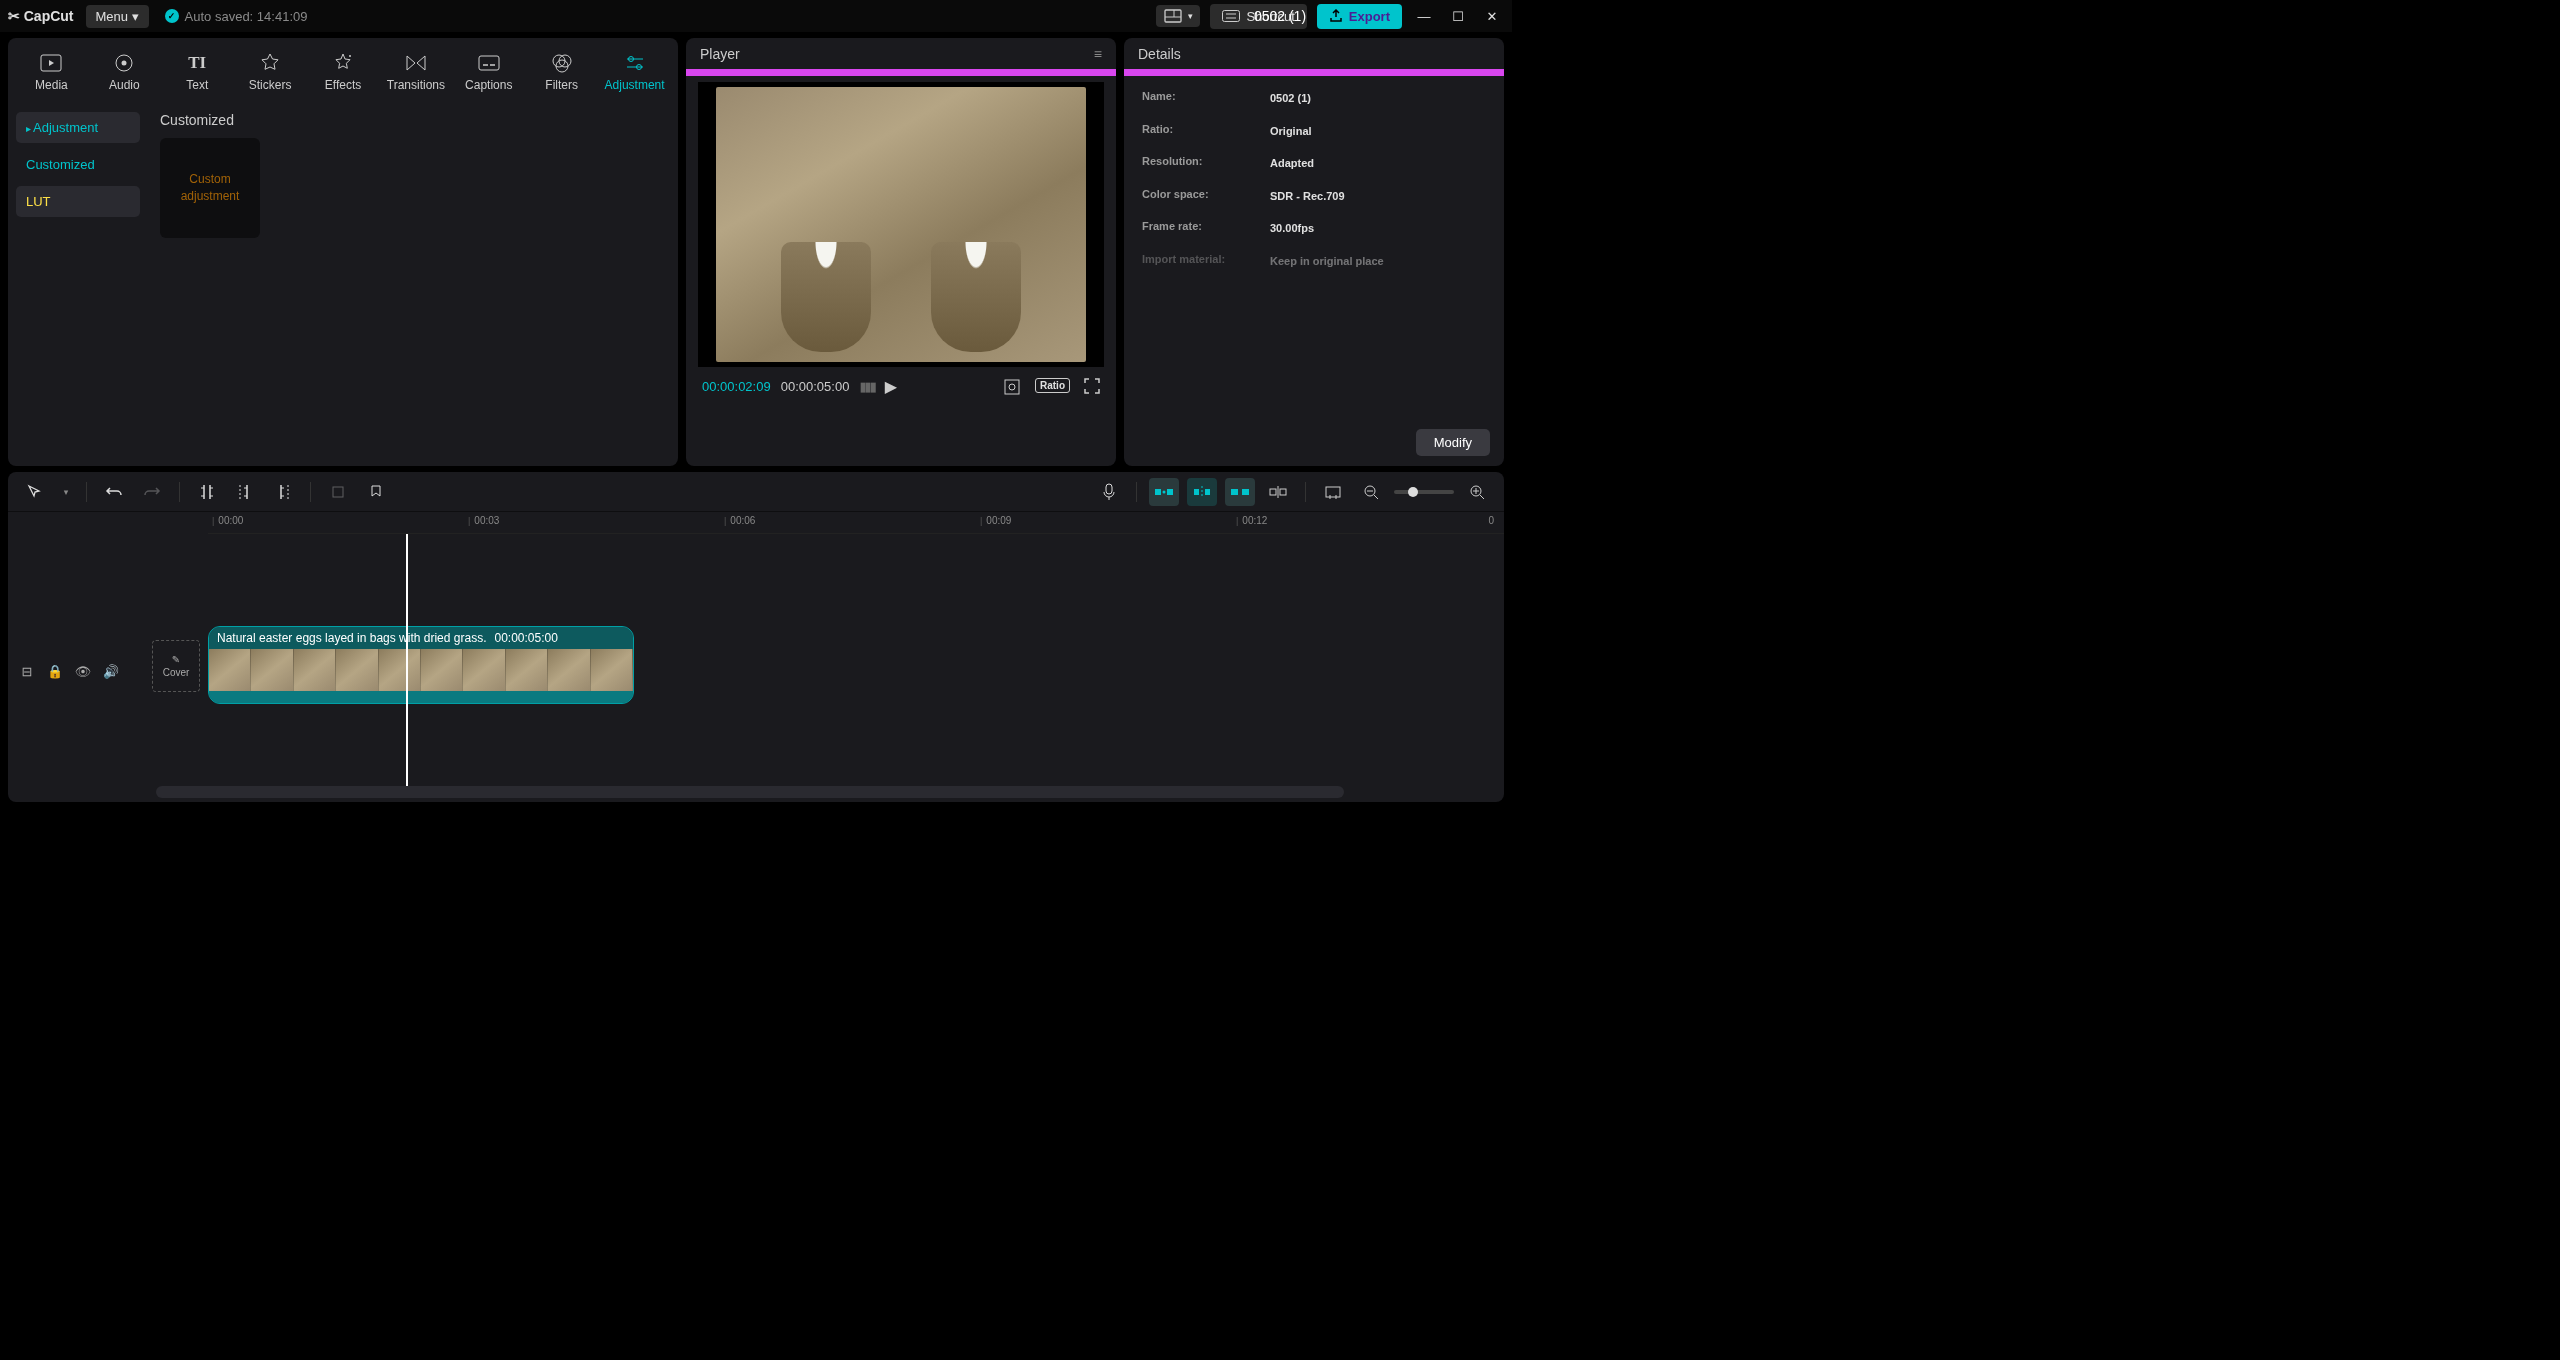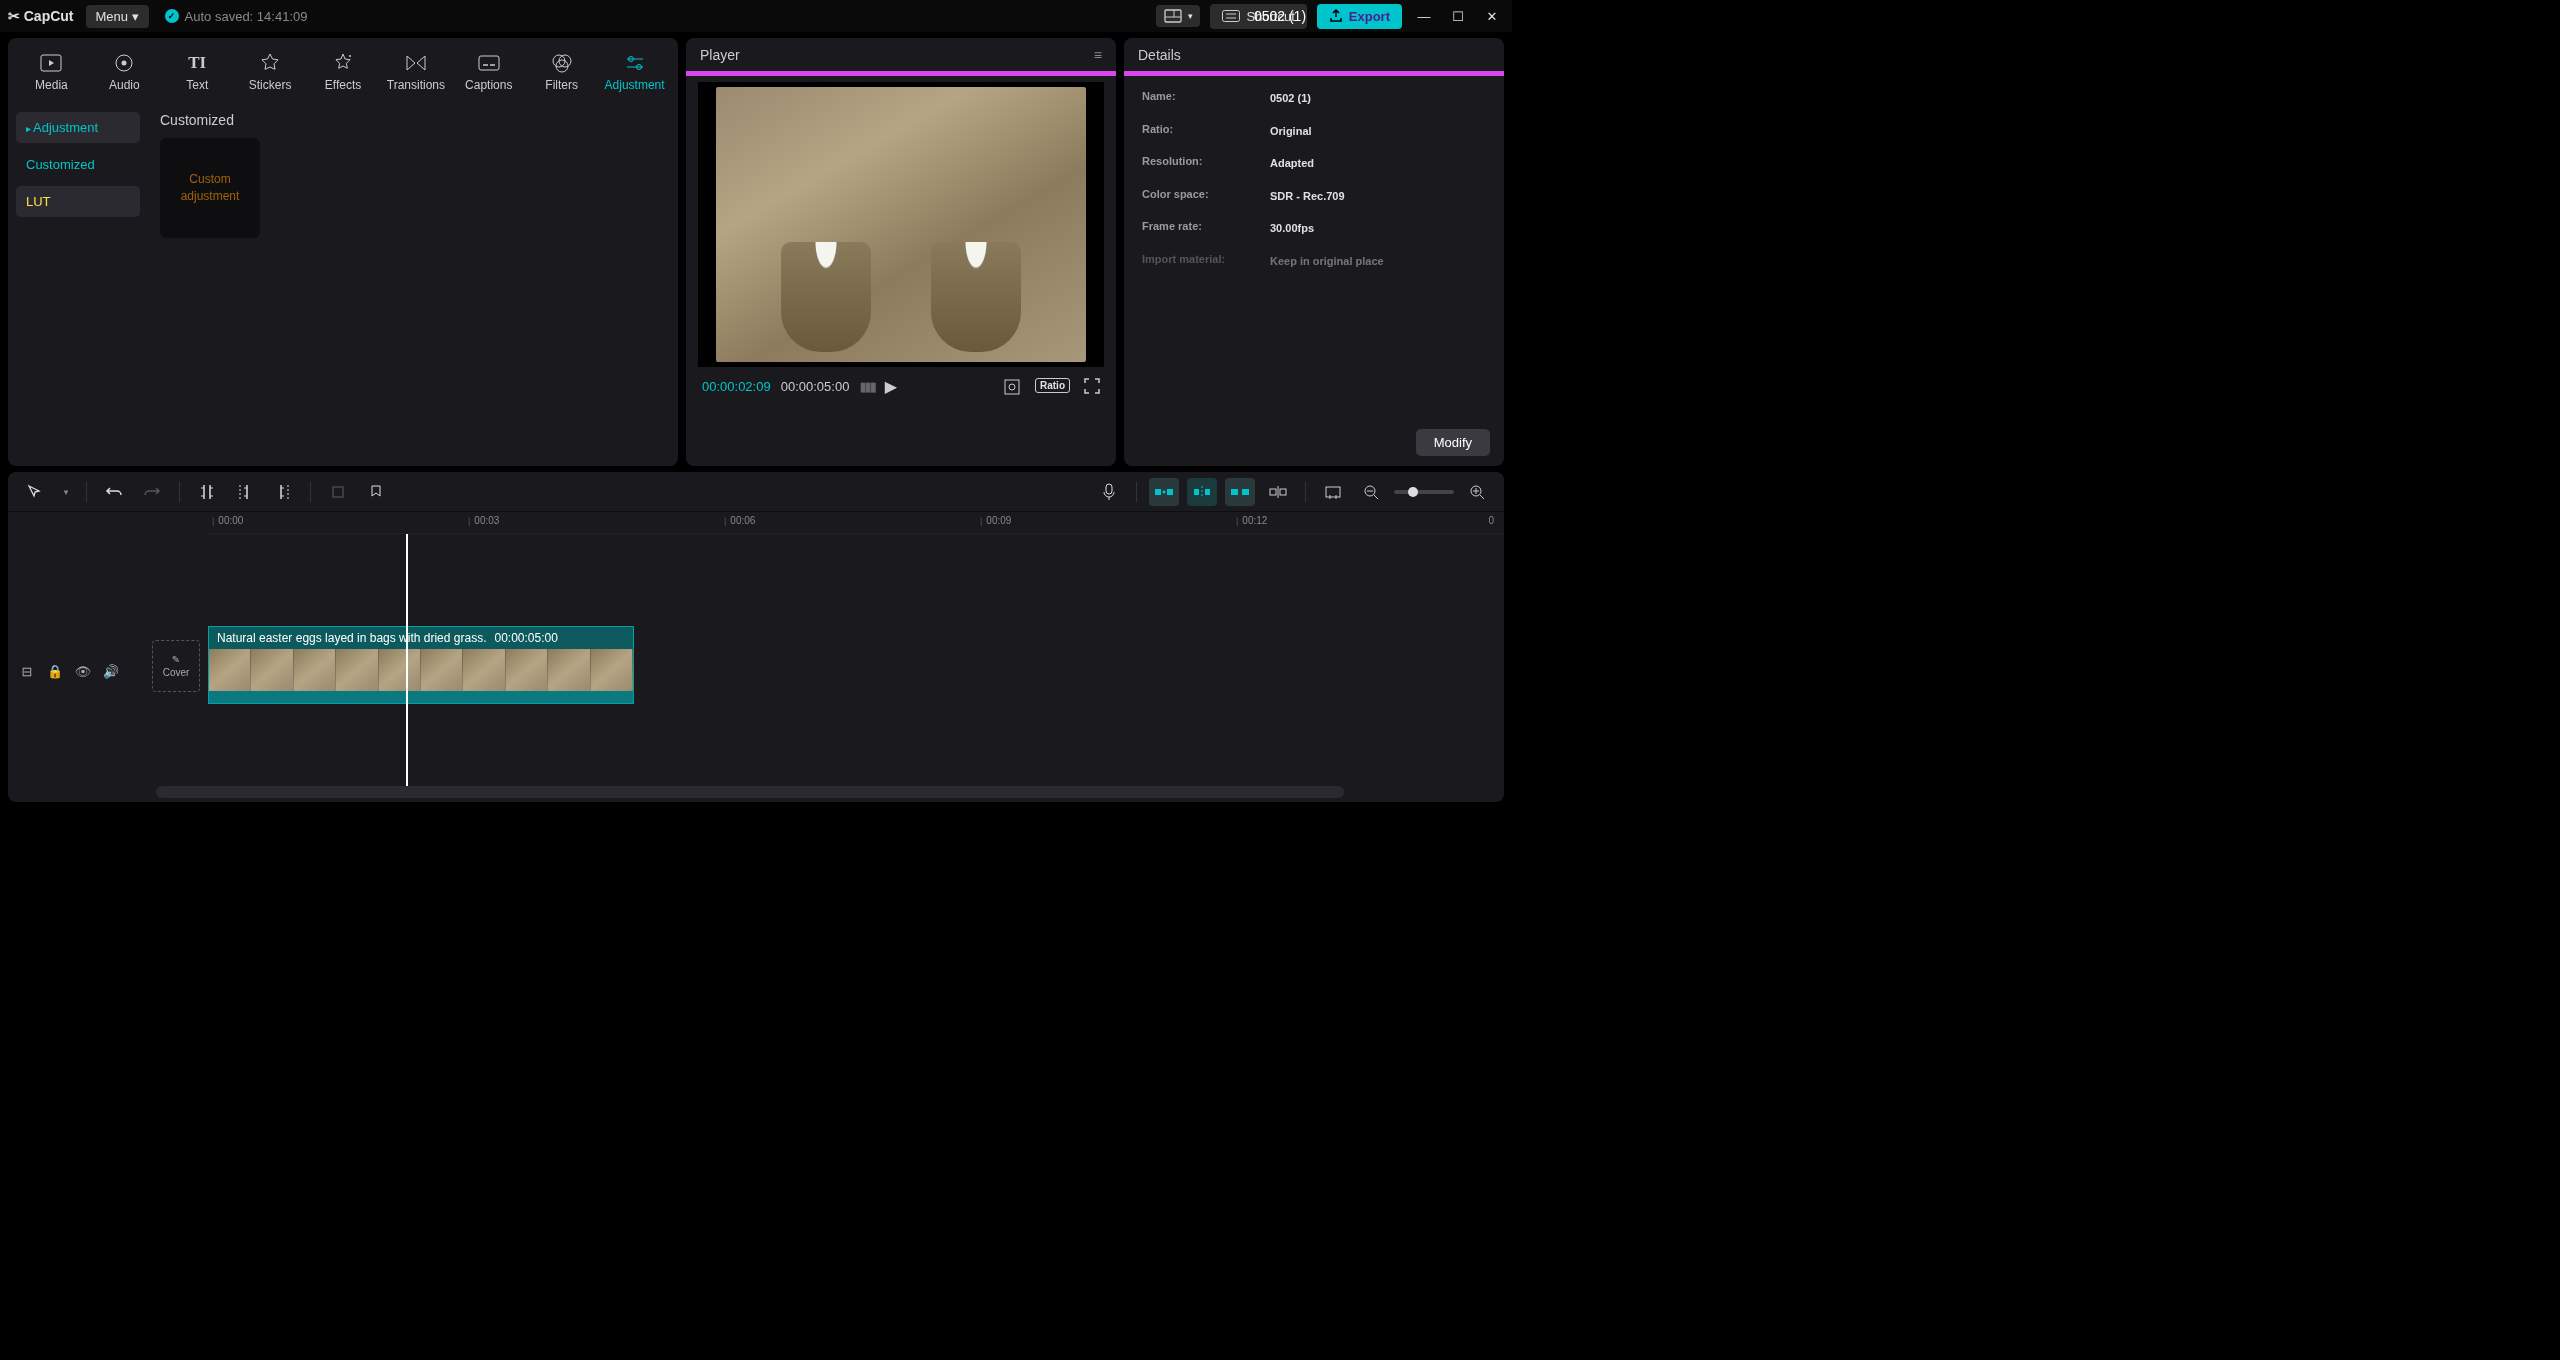--- a/index.html
+++ b/index.html
@@ -28,21 +28,21 @@
 .left-sidebar { width:140px; padding:10px 8px; display:flex; flex-direction:column; gap:6px; }
 .ls-item { padding:8px 10px; border-radius:5px; font-size:13px; cursor:pointer; color:#bbb; }
 .ls-item.active { background:#2a2a30; color:#00c4cc; }
 .ls-item.selected { color:#00c4cc; }
 .ls-item.lut { background:#2a2a30; color:#fde047; }
 .left-content { flex:1; padding:10px 12px; }
 .section-title { color:#ccc; font-size:14px; margin-bottom:10px; }
 .adj-card { width:100px; height:100px; background:#0e0e10; border-radius:6px; display:flex; align-items:center; justify-content:center; text-align:center; font-size:12px; color:#a16207; line-height:1.4; cursor:pointer; }
 
 .player-panel { width:430px; }
-.panel-hdr { height:38px; display:flex; align-items:center; padding:0 14px; color:#ccc; font-size:14px; border-bottom:5px solid #d946ef; }
+.panel-hdr { height:38px; display:flex; align-items:center; padding:0 14px; color:#ccc; font-size:14px; border-bottom:7px solid #d946ef; }
 .hdr-menu { margin-left:auto; cursor:pointer; color:#888; }
 .player-body { flex:1; display:flex; flex-direction:column; align-items:center; padding:6px 12px; }
 .video-preview { width:100%; height:285px; background:#000; display:flex; align-items:center; justify-content:center; }
 .video-frame { width:370px; height:275px; background:linear-gradient(150deg,#9a8a6f 0%,#b5a584 30%,#8c7c5d 60%,#a8987a 100%); border-radius:2px; position:relative; overflow:hidden; }
 .video-frame::before,.video-frame::after{content:"";position:absolute;width:90px;height:110px;bottom:10px;background:radial-gradient(ellipse at top,#f5f5f0 10px,transparent 11px),linear-gradient(#8a7a5c,#6a5a3c);border-radius:10px 10px 40px 40px;}
 .video-frame::before{left:65px}
 .video-frame::after{right:65px}
 .player-ctrls { display:flex; align-items:center; gap:10px; width:100%; padding:10px 4px 0; }
 .time-current { color:#00c4cc; font-size:13px; }
 .time-total { color:#ccc; font-size:13px; }
@@ -70,21 +70,21 @@
 .ruler-mark { position:absolute; top:3px; }
 .ruler-mark::before { content:"|"; margin-right:4px; color:#555; font-size:9px; }
 .ruler-end { position:absolute; right:10px; top:3px; }
 
 .tracks { flex:1; position:relative; overflow:hidden; }
 .playhead { position:absolute; left:398px; top:0; width:2px; height:100%; background:#fff; z-index:5; }
 .playhead::before { content:""; position:absolute; top:-18px; left:-7px; width:16px; height:16px; background:#fff; border-radius:3px 3px 8px 8px; }
 .track-controls { position:absolute; left:10px; bottom:106px; display:flex; align-items:center; gap:10px; color:#aaa; }
 .tc-ico { width:18px; height:18px; display:flex; align-items:center; justify-content:center; cursor:pointer; font-size:13px; }
 .cover-btn { position:absolute; left:144px; bottom:94px; width:48px; height:52px; border:1px dashed #555; border-radius:4px; display:flex; flex-direction:column; align-items:center; justify-content:center; gap:2px; font-size:10px; color:#aaa; cursor:pointer; }
-.clip { position:absolute; left:200px; bottom:82px; width:426px; height:78px; background:#0d5a5e; border:1px solid #00a0a6; border-radius:0; overflow:hidden; display:flex; flex-direction:column; }
+.clip { position:absolute; left:200px; bottom:82px; width:426px; height:78px; background:#0d5a5e; border:1px solid #00a0a6; border-radius:12px; overflow:hidden; display:flex; flex-direction:column; }
 .clip-label { height:22px; background:#0d5a5e; color:#fff; font-size:12px; display:flex; align-items:center; padding:0 8px; gap:8px; white-space:nowrap; }
 .clip-thumbs { flex:1; display:flex; background:#333; }
 .clip-thumbs div { flex:1; background:linear-gradient(140deg,#8c7c5d,#b5a584,#9a8a6f); border-right:1px solid rgba(0,0,0,.2); }
 .clip-audio { height:12px; background:#0a7a80; }
 .tl-scrollbar { height:12px; margin:0 160px 4px 148px; background:#2a2a30; border-radius:6px; }
 
 svg { display:block; }
 </style>
 </head>
 <body>

